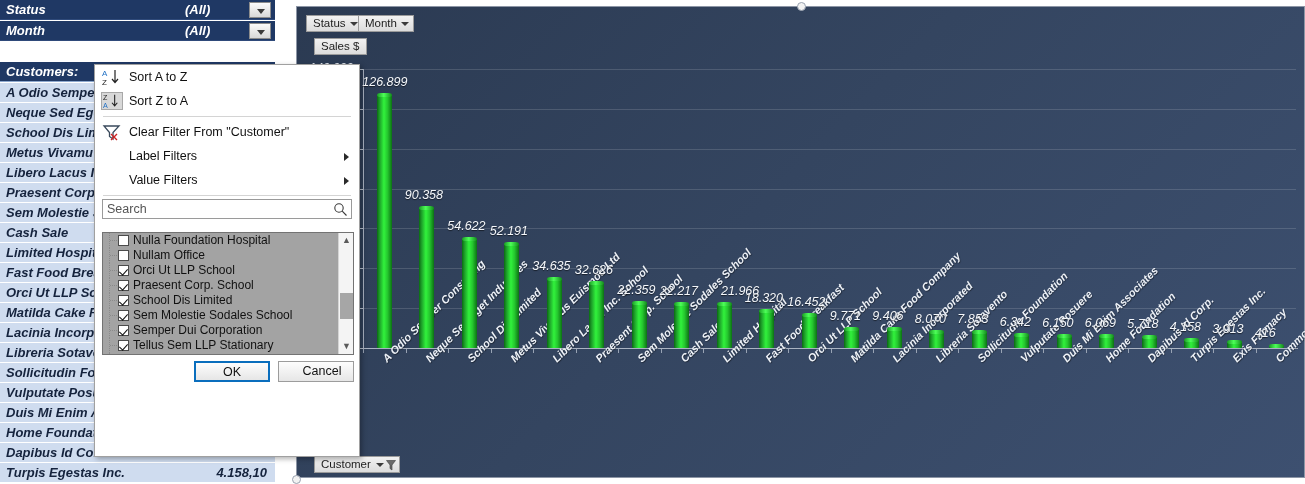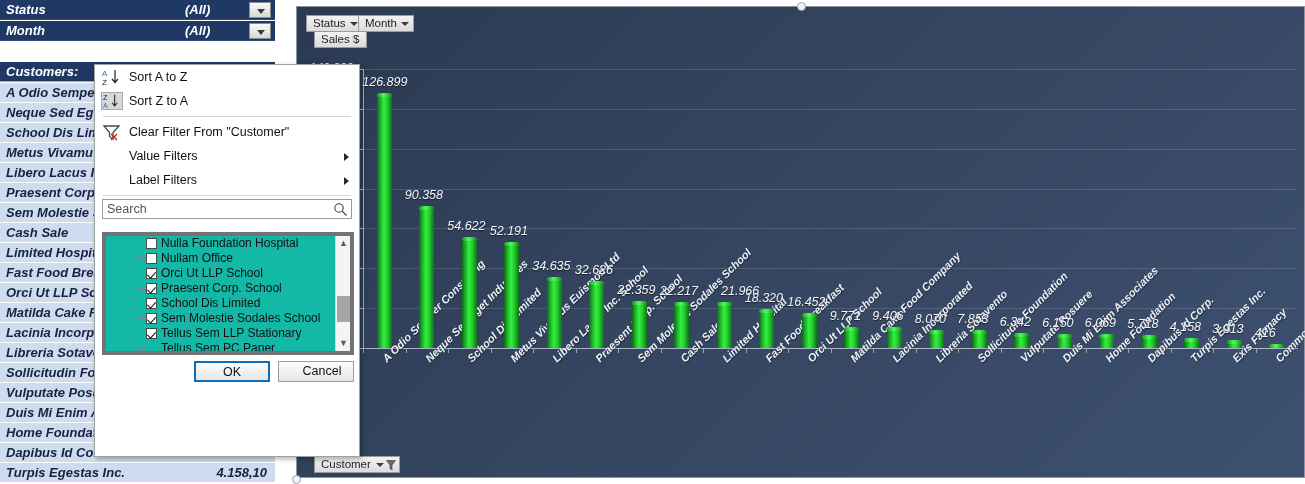--- a/index.html
+++ b/index.html
@@ -154,21 +154,21 @@
   #menu-search{
     position:absolute; left:0; top:0; width:100%; height:100%;
     border:0; outline:none; padding:0 22px 0 4px;
     font-size:12.5px; color:#404040;
     font-family:"Liberation Sans",sans-serif; background:transparent;
   }
   #menu-search::placeholder{ color:#555; opacity:1; }
 
   #check-list{
     position:absolute; left:7px; top:167px; width:252px; height:123px;
-    border:4px solid #737373; background:#14b8a6; overflow:hidden;padding-left:25px;
+    border:1px solid #737373; background:#a3a3a3; overflow:hidden;
   }
   .cli{
     position:relative; height:15px; line-height:15px;
     padding-left:30px; font-size:12px; white-space:nowrap; color:#111;
   }
   .cli .tree{
     position:absolute; left:6px; top:0; width:9px; height:15px;
     border-left:1px dotted #8a8a8a;
   }
   .cli .tree:after{
@@ -375,21 +375,21 @@
     </div>
 
   <div class="field-btn" style="left:9px; top:8px;">
     <span>Status</span>
     <span class="caret"></span>
   </div>
   <div class="field-btn" style="left:61px; top:8px;">
     <span>Month</span>
     <span class="caret"></span>
   </div>
-  <div class="field-btn plain" style="left:17px; top:24px;">
+  <div class="field-btn plain" style="left:17px; top:31px;">
     <span>Sales $</span>
   </div>
   <div class="field-btn" style="left:17px; top:449px; padding-right:28px;">
     <span>Customer</span>
     <span class="caret" style="right:15px;"></span>
     <svg class="funnel" viewBox="0 0 10 11">
       <path d="M0.5 0.5 H9.5 L6 5 V10 L4 8.5 V5 Z" fill="#6b6b6b" stroke="#3a3a3a" stroke-width="0.6"></path>
     </svg>
   </div>
 </div>
@@ -525,26 +525,26 @@
 
   <div class="mi">
     <svg class="micon" viewBox="0 0 22 18">
       <path d="M3 3 H18 L12 9.5 V16 L8.5 13.5 V9.5 Z" fill="none" stroke="#3a4a5c" stroke-width="1.3"></path>
       <path d="M10 11 L16 17 M16 11 L10 17" stroke="#cc2222" stroke-width="1.4"></path>
     </svg>
     <span class="ul">Clear Filter From "Customer"</span>
   </div>
 
   <div class="mi">
+    <span class="ul">Label Filters</span>
+    <span class="arrow"></span>
+  </div>
+
+  <div class="mi">
     <span class="ul">Value Filters</span>
-    <span class="arrow"></span>
-  </div>
-
-  <div class="mi">
-    <span class="ul">Label Filters</span>
     <span class="arrow"></span>
   </div>
 
   <div class="msep"></div>
 
   <div id="menu-search-wrap">
     <input id="menu-search" type="text" placeholder="Search" style="">
     <svg style="position:absolute;right:3px;top:2px;width:15px;height:15px;" viewBox="0 0 15 15">
       <circle cx="6" cy="6" r="4.2" fill="none" stroke="#3a3a3a" stroke-width="1.1"></circle>
       <path d="M9.2 9.2 L13.5 13.5" stroke="#3a3a3a" stroke-width="1.1"></path>
@@ -552,20 +552,21 @@
   </div>
 
   <div id="check-list">
     <div id="cl-items">
         <div class="cli"><span class="tree"></span><span class="cbx"></span><span>Nulla Foundation Hospital</span></div>
         <div class="cli"><span class="tree"></span><span class="cbx"></span><span>Nullam Office</span></div>
         <div class="cli"><span class="tree"></span><span class="cbx on"></span><span>Orci Ut LLP School</span></div>
         <div class="cli"><span class="tree"></span><span class="cbx on"></span><span>Praesent Corp. School</span></div>
         <div class="cli"><span class="tree"></span><span class="cbx on"></span><span>School Dis Limited</span></div>
         <div class="cli"><span class="tree"></span><span class="cbx on"></span><span>Sem Molestie Sodales School</span></div>
+        <div class="cli"><span class="tree"></span><span class="cbx on"></span><span>Semper Dui Corporation</span></div>
         <div class="cli"><span class="tree"></span><span class="cbx on"></span><span>Tellus Sem LLP Stationary</span></div>
         <div class="cli"><span class="tree"></span><span>Tellus Sem PC Paper</span></div>
       </div>
     <div id="cl-scroll">
       <div class="sb-btn" style="top:0;">▲</div>
       <div id="cl-thumb"></div>
       <div class="sb-btn" style="bottom:0;">▼</div>
     </div>
   </div>
 

